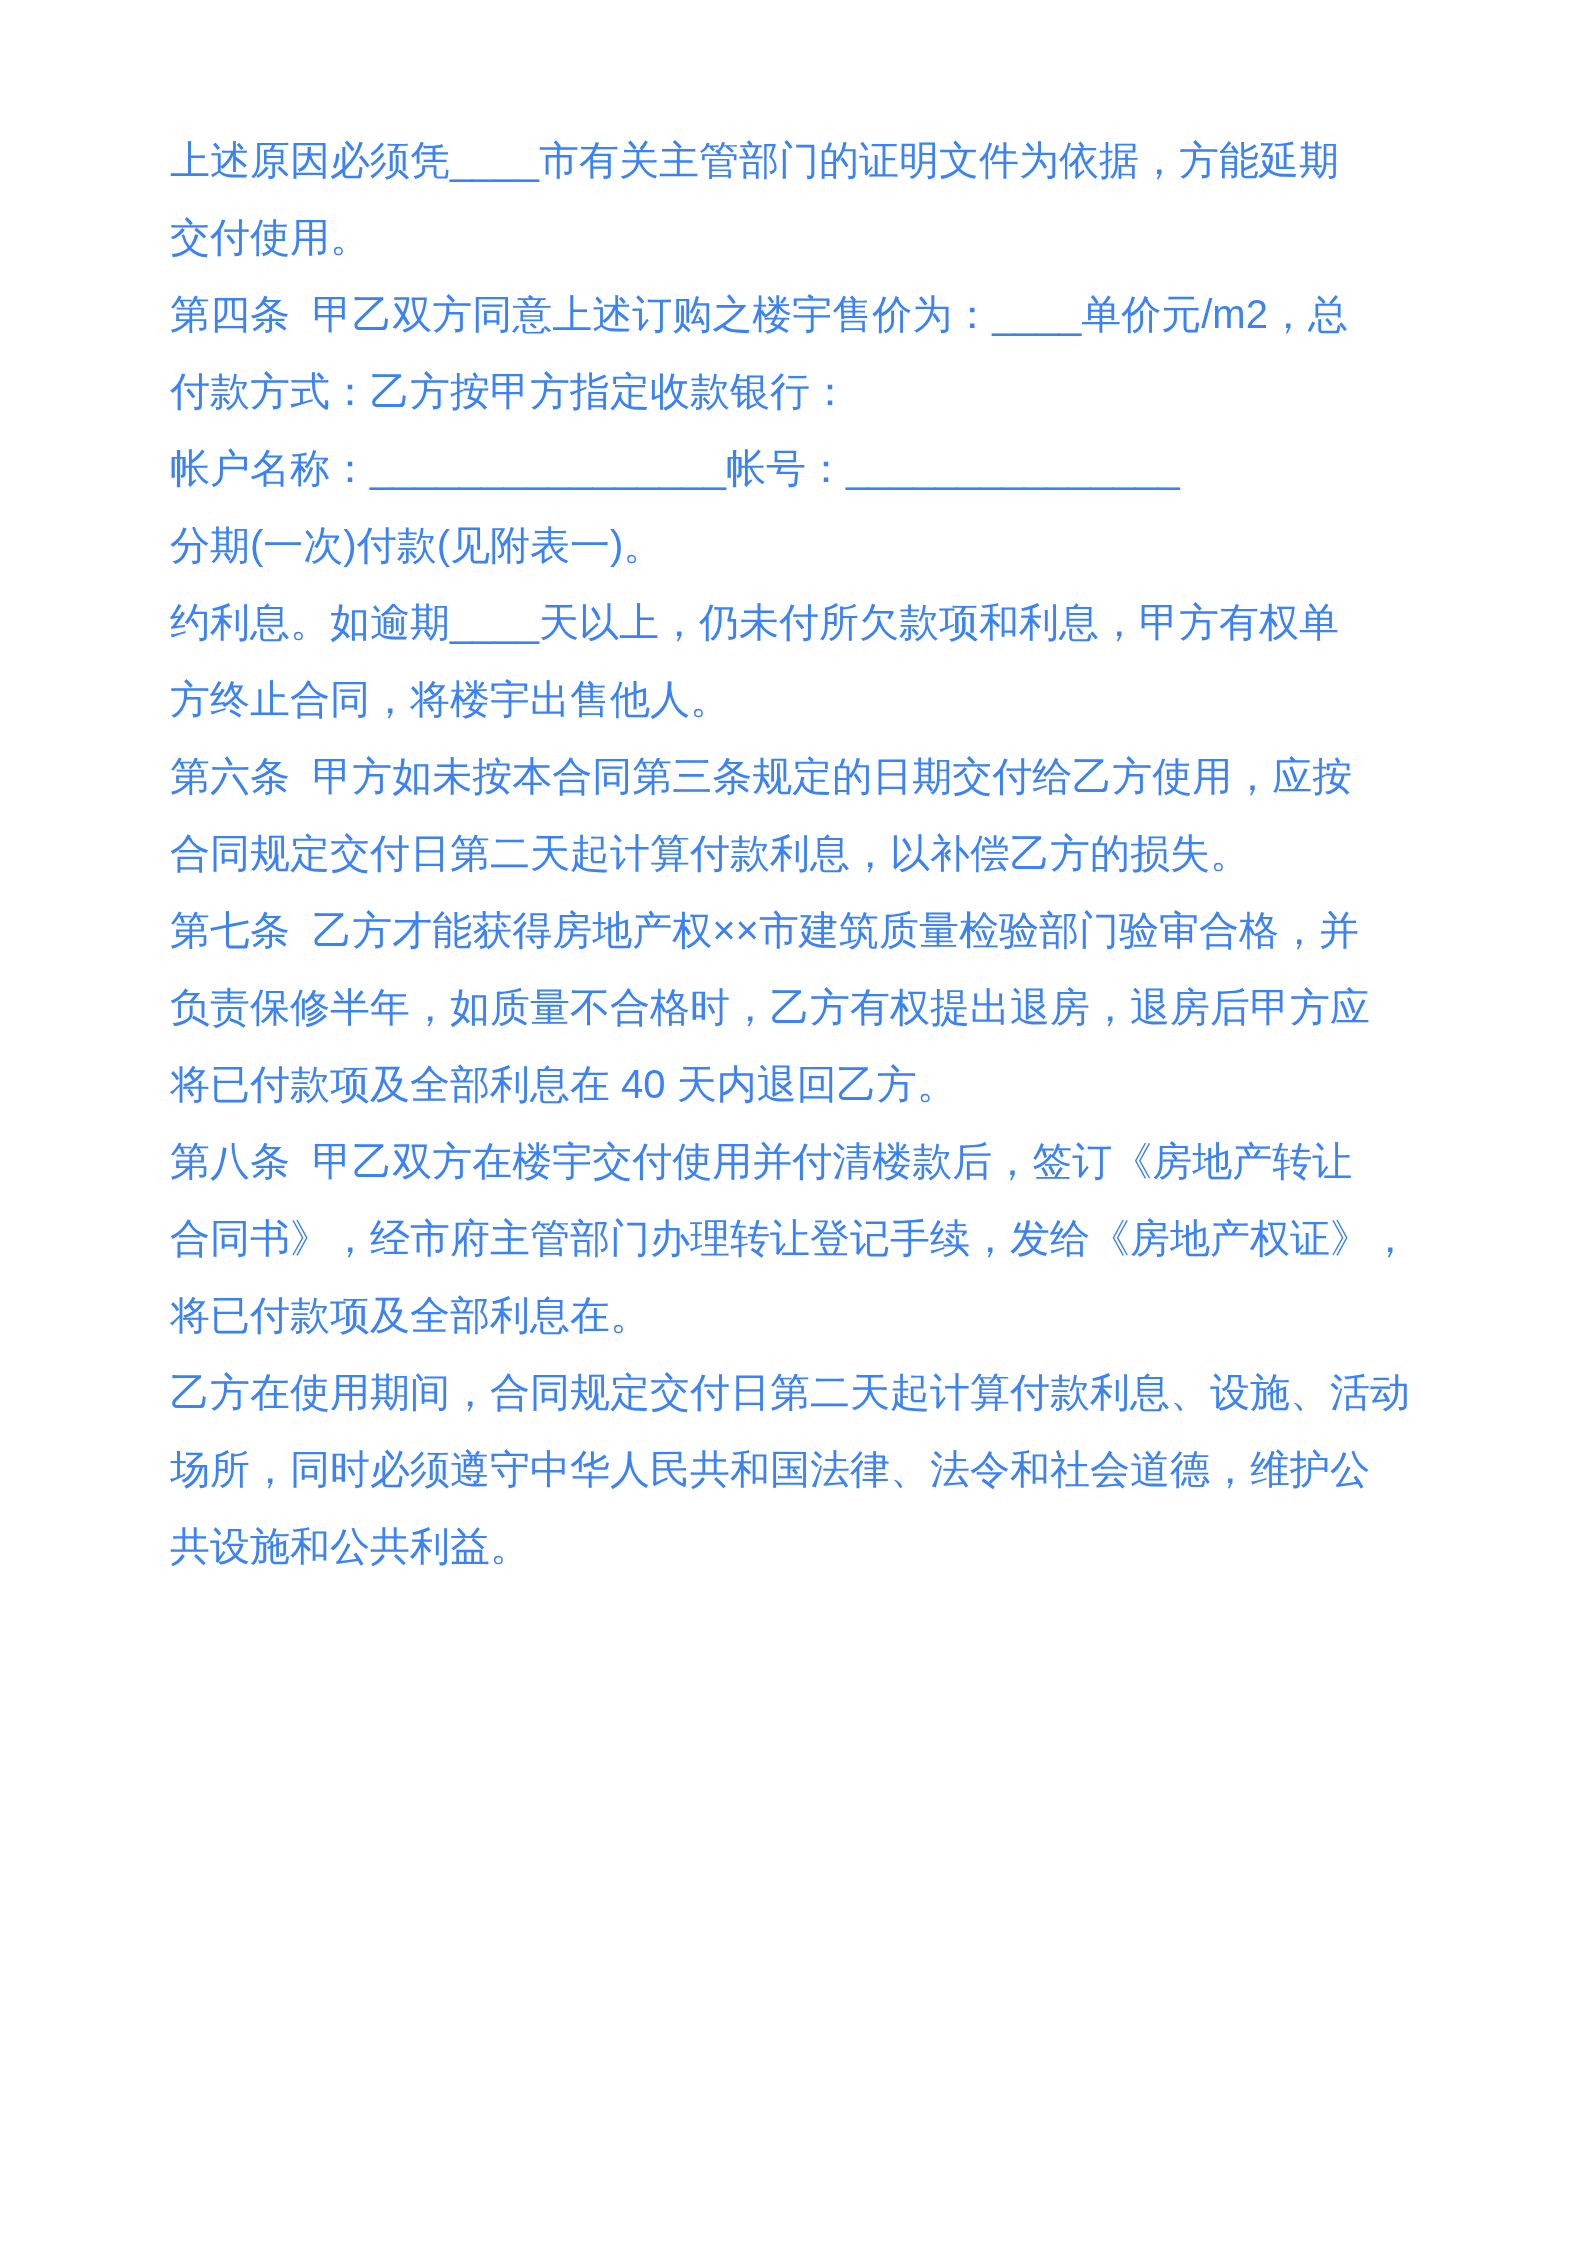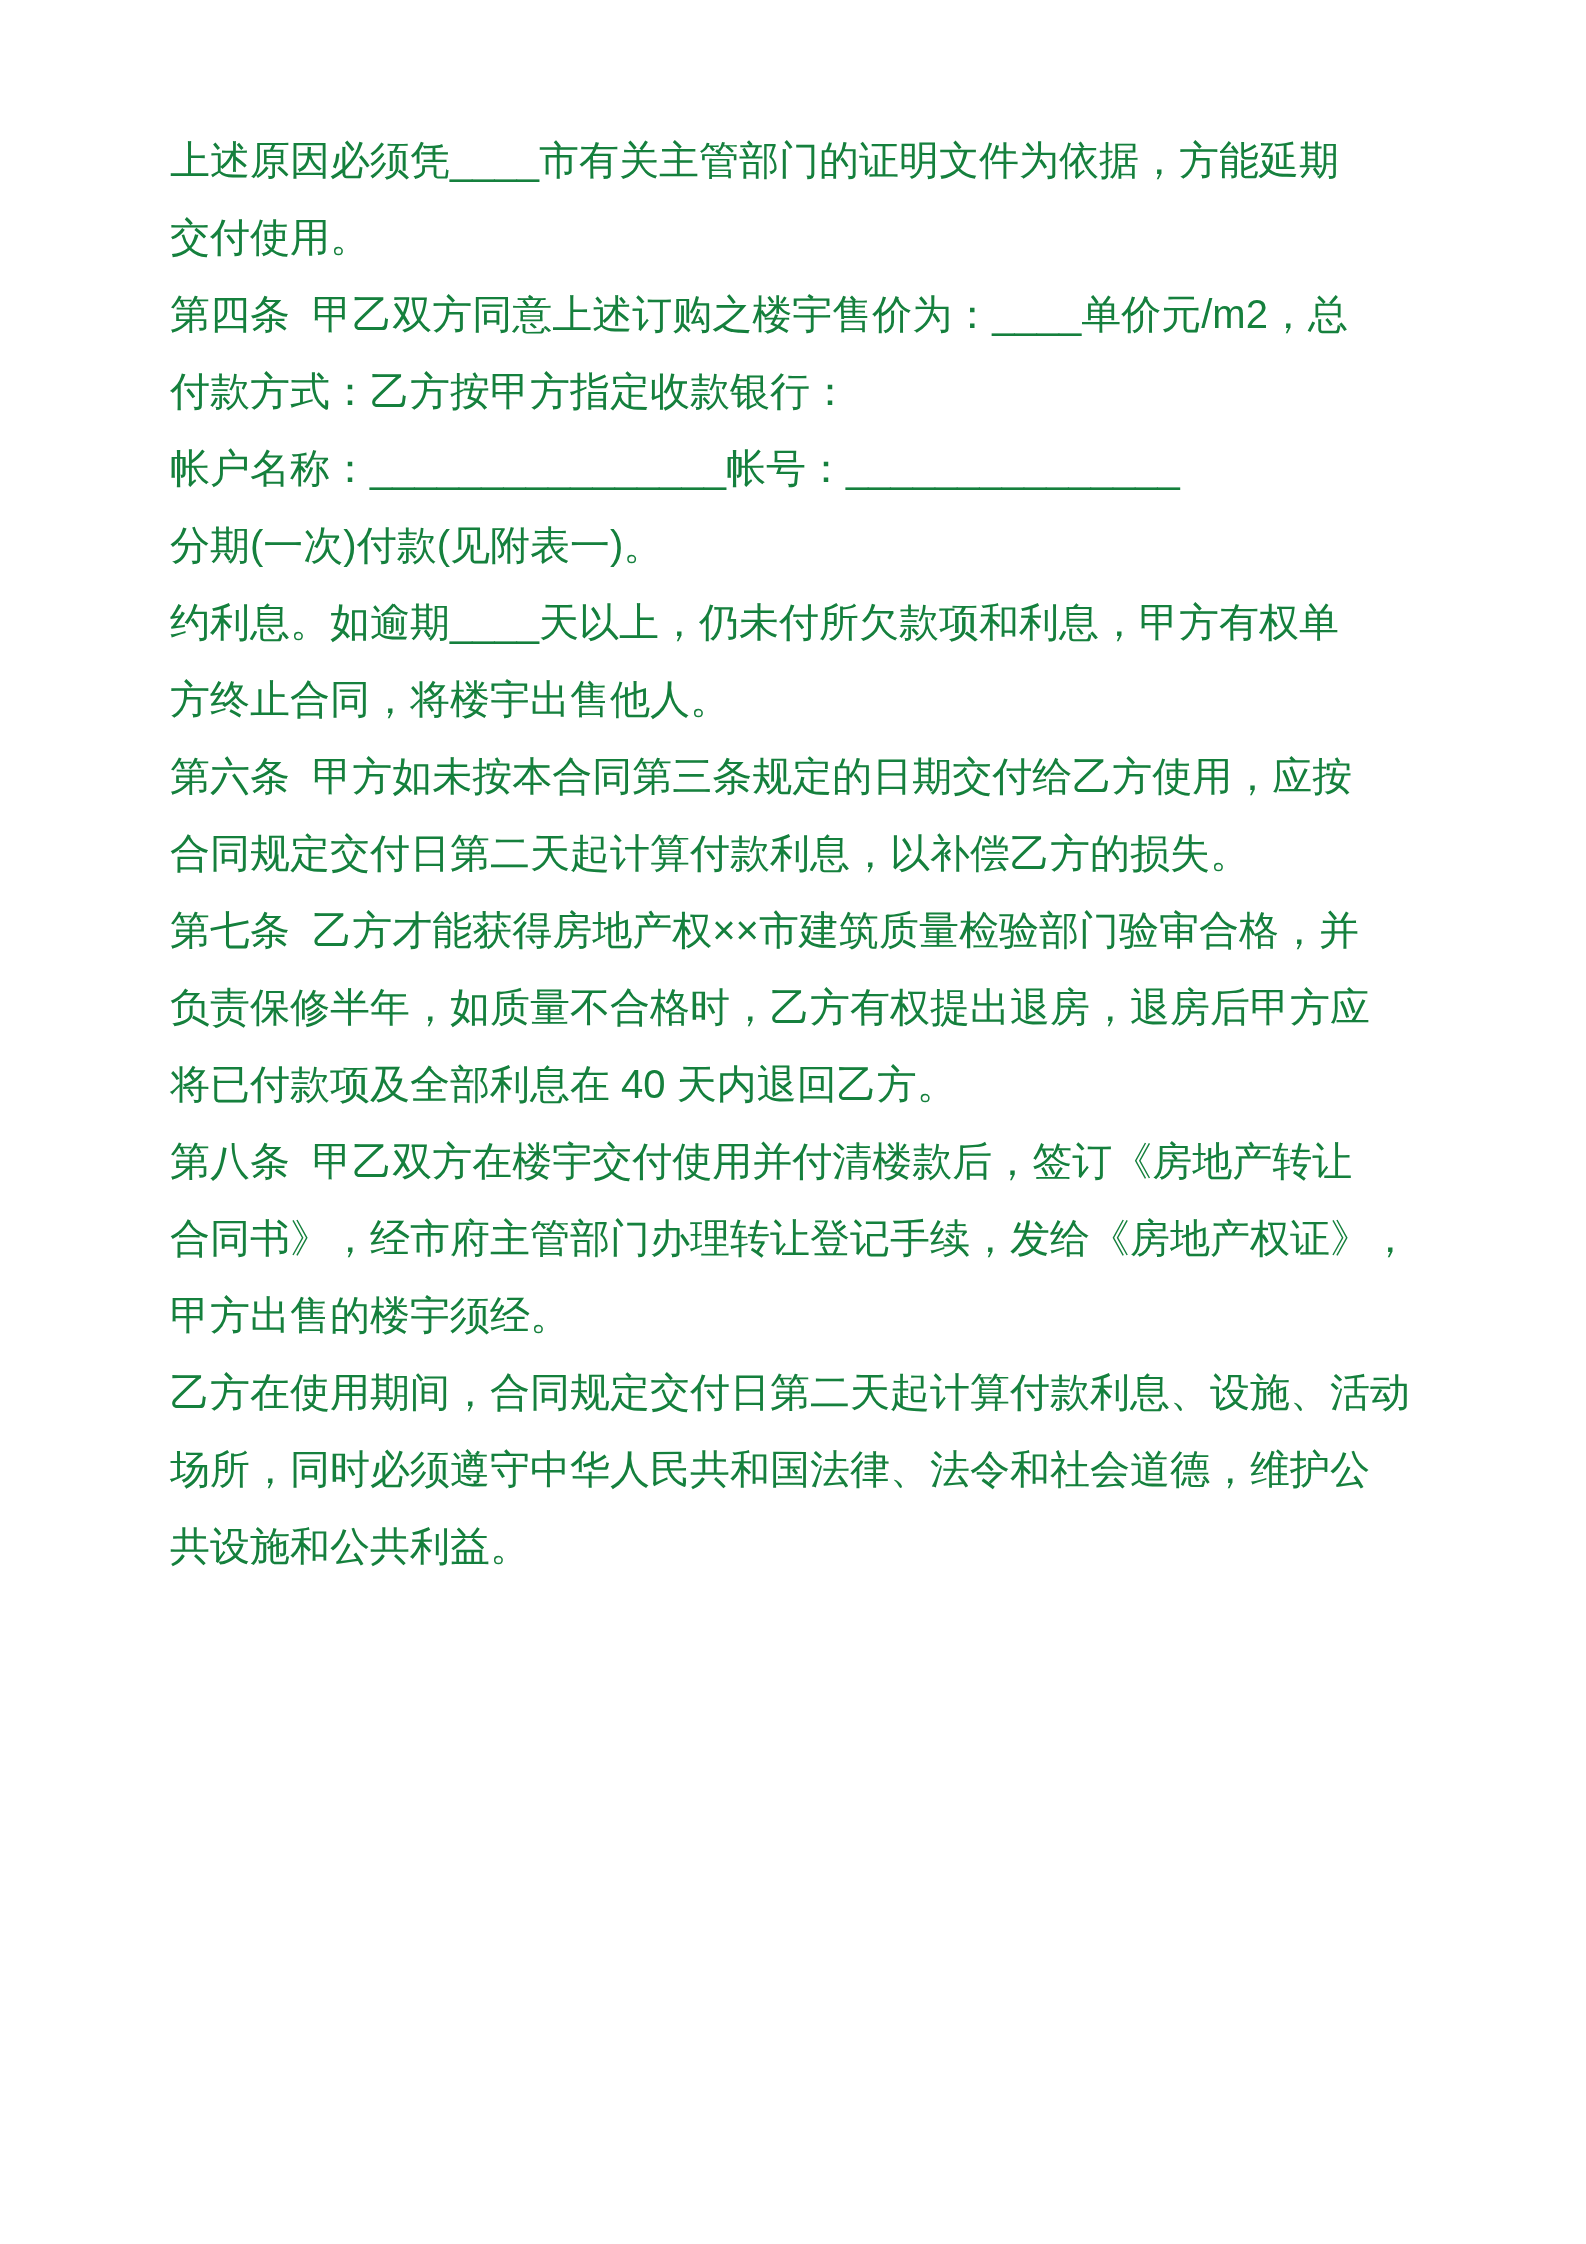--- a/index.html
+++ b/index.html
@@ -17,21 +17,21 @@
   .doc-content {
     position: absolute;
     left: 170px;
     top: 122px;
     width: 1280px;
   }
   .line {
     font-family: "Liberation Sans", "DejaVu Sans", sans-serif;
     font-size: 40px;
     line-height: 77px;
-    color: #15803d;
+    color: #3b82f6;
     white-space: pre;
     font-weight: 400;
   }
 </style>
 </head>
 <body>
 
 <div class="page">
   <div class="doc-content">
     <div class="line">上述原因必须凭____市有关主管部门的证明文件为依据，方能延期</div>
@@ -42,18 +42,18 @@
     <div class="line">分期(一次)付款(见附表一)。</div>
     <div class="line">约利息。如逾期____天以上，仍未付所欠款项和利息，甲方有权单</div>
     <div class="line">方终止合同，将楼宇出售他人。</div>
     <div class="line">第六条  甲方如未按本合同第三条规定的日期交付给乙方使用，应按</div>
     <div class="line">合同规定交付日第二天起计算付款利息，以补偿乙方的损失。</div>
     <div class="line">第七条  乙方才能获得房地产权××市建筑质量检验部门验审合格，并</div>
     <div class="line">负责保修半年，如质量不合格时，乙方有权提出退房，退房后甲方应</div>
     <div class="line">将已付款项及全部利息在 40 天内退回乙方。</div>
     <div class="line">第八条  甲乙双方在楼宇交付使用并付清楼款后，签订《房地产转让</div>
     <div class="line">合同书》，经市府主管部门办理转让登记手续，发给《房地产权证》，</div>
-    <div class="line">甲方出售的楼宇须经。</div>
+    <div class="line">将已付款项及全部利息在。</div>
     <div class="line">乙方在使用期间，合同规定交付日第二天起计算付款利息、设施、活动</div>
     <div class="line">场所，同时必须遵守中华人民共和国法律、法令和社会道德，维护公</div>
     <div class="line">共设施和公共利益。</div>
   </div>
 </div>
 
 </body></html>

